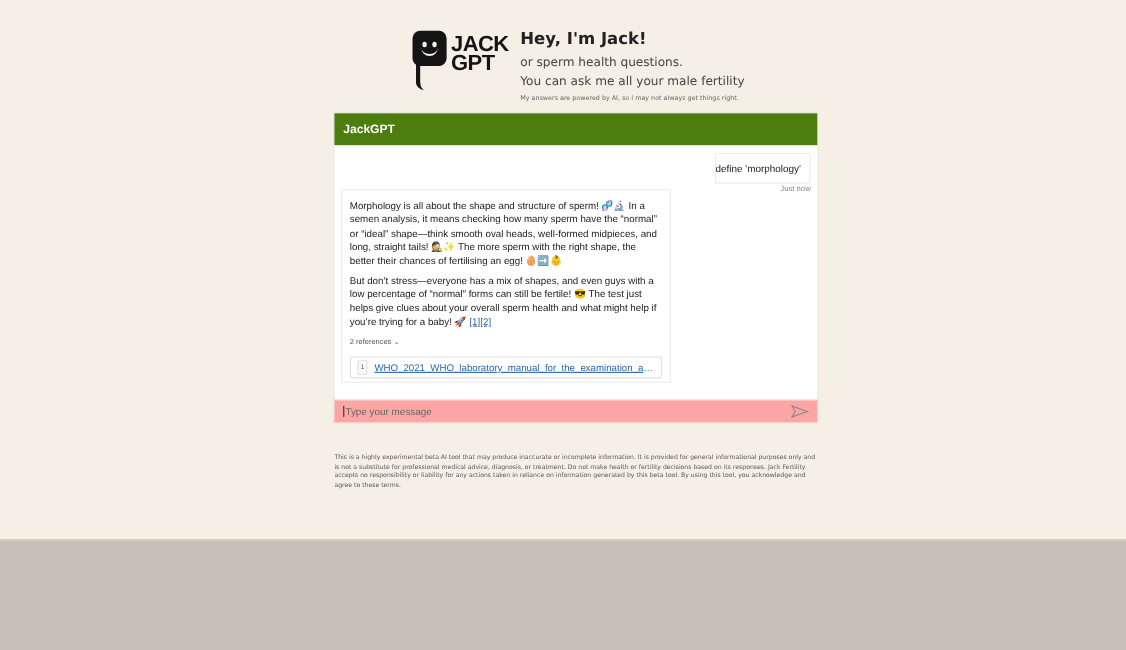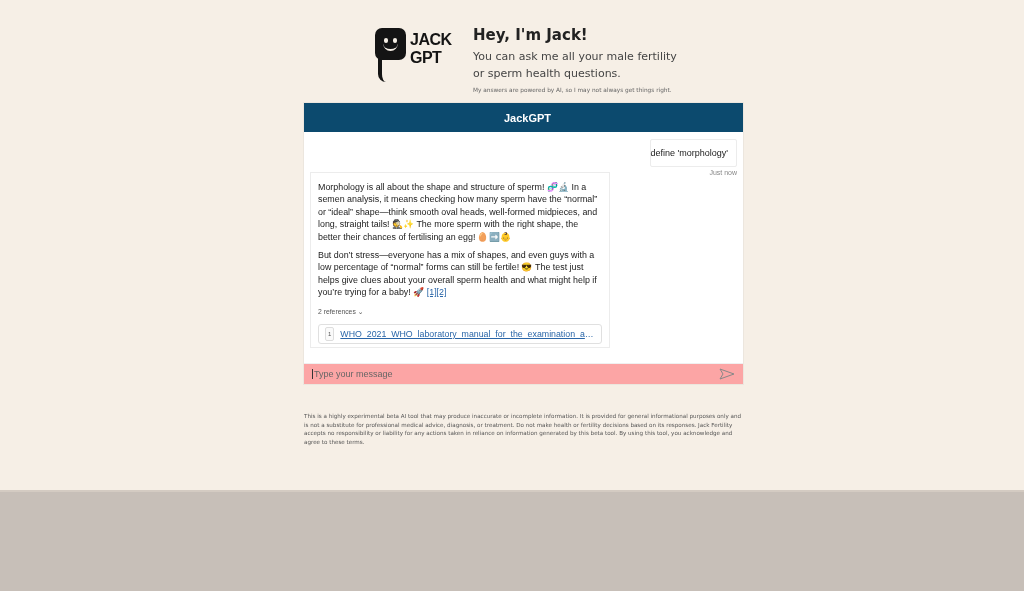--- a/index.html
+++ b/index.html
@@ -15,29 +15,29 @@
       background: #c7bfb8; border-top: 2px solid #d4cbc2;
     }
     
     .hero { position: absolute; left: 375px; top: 26px; width: 330px; height: 64px; }
     .logo { position: absolute; left: 0; top: 2px; width: 90px; height: 55px; }
     .logo-bubble { position: absolute; left: 0; top: 0; width: 31px; height: 32px; background: #141414; border-radius: 7px; }
     .logo-eye { position: absolute; width: 4px; height: 5px; background: #f6efe6; border-radius: 2px; top: 10px; }
     .logo-eye.l { left: 9px; } .logo-eye.r { left: 18px; }
     .logo-mouth { position: absolute; left: 8px; top: 15px; width: 15px; height: 8px; border-bottom: 2.5px solid #f6efe6; border-radius: 0 0 10px 10px; }
     .logo-tail { position: absolute; left: 3px; top: 29px; width: 8px; height: 25px; border-left: 4px solid #141414; border-radius: 0 0 0 8px; }
-    .logo-text { position: absolute; left: 35px; top: 3px; font-family: "Liberation Sans", sans-serif; font-weight: 700; font-size: 16px; line-height: 18px; letter-spacing: -0.5px; color: #141414; }
+    .logo-text { position: absolute; left: 35px; top: 3px; font-family: "Liberation Sans", sans-serif; font-weight: 700; font-size: 20px; line-height: 18px; letter-spacing: -0.5px; color: #141414; }
     .hero-text { position: absolute; left: 98px; top: 0; width: 240px; }
     .hero-title { font-family: "DejaVu Sans", sans-serif; font-weight: 700; font-size: 15px; color: #222; margin-bottom: 4px; }
     .hero-sub { font-family: "DejaVu Sans", sans-serif; font-size: 11px; line-height: 17px; color: #444; }
     .hero-note { font-family: "DejaVu Sans", sans-serif; font-size: 5.8px; color: #666; margin-top: 5px; white-space: nowrap; }
 
     
     .chat { position: absolute; left: 304px; top: 103px; width: 439px; height: 281px; background: #fff; box-shadow: 0 0 0 1px #ece6de; }
-    .chat-header { height: 29px; background: #0c4a6e; color: #fff; font-weight: 700; font-size: 11px; padding: 9px 0 0 8px; text-align: center; }
+    .chat-header { height: 29px; background: #4d7c0f; color: #fff; font-weight: 700; font-size: 11px; padding: 9px 0 0 8px; }
     .chat-body { position: absolute; top: 29px; left: 0; right: 0; height: 227px; overflow: hidden; }
     .user-msg { position: absolute; right: 6px; top: 7px; background: #fff; border: 1px solid #ececec; padding: 8px 8px 8px 0; font-size: 9px; color: #222; border-radius: 2px; }
     .timestamp { position: absolute; right: 6px; top: 37px; font-size: 7px; color: #888; }
     .bot-msg { position: absolute; left: 6px; top: 40px; width: 300px; border: 1px solid #ececec; padding: 8px 7px 0 7px; font-size: 8.9px; line-height: 12.4px; color: #1b1b1b; }
     .bot-msg p { margin-bottom: 6px; }
     .cite { color: #2a66a8; text-decoration: underline; }
     .refs-toggle { font-size: 6.8px; color: #555; margin: 7px 0 6px 0; cursor: pointer; }
     .ref-card { border: 1px solid #e0e0e0; border-radius: 3px; padding: 4px 6px; font-size: 8.8px; display: flex; align-items: center; gap: 6px; white-space: nowrap; overflow: hidden; margin-bottom: 3px; height: 20px; }
     .ref-num { font-size: 6px; color: #555; border: 1px solid #ddd; border-radius: 2px; padding: 0 2px; background: #fafafa; }
     .ref-link { color: #2a66a8; text-decoration: underline; overflow: hidden; text-overflow: ellipsis; }
@@ -59,22 +59,22 @@
       <div class="logo-mouth"></div>
     </div>
     <div class="logo-tail"></div>
     <div class="logo-text">
       <div>JACK</div>
       <div>GPT</div>
     </div>
   </div>
   <div class="hero-text">
     <div class="hero-title">Hey, I'm Jack!</div>
+    <div class="hero-sub">or sperm health questions.</div>
     <div class="hero-sub">You can ask me all your male fertility</div>
-    <div class="hero-sub">or sperm health questions.</div>
     <div class="hero-note">My answers are powered by AI, so I may not always get things right.</div>
   </div>
 </div>
 
 <div class="chat">
   <div class="chat-header">JackGPT</div>
   <div class="chat-body">
     <div class="user-msg">define 'morphology'</div>
     <div class="timestamp">Just now</div>
     <div class="bot-msg">

